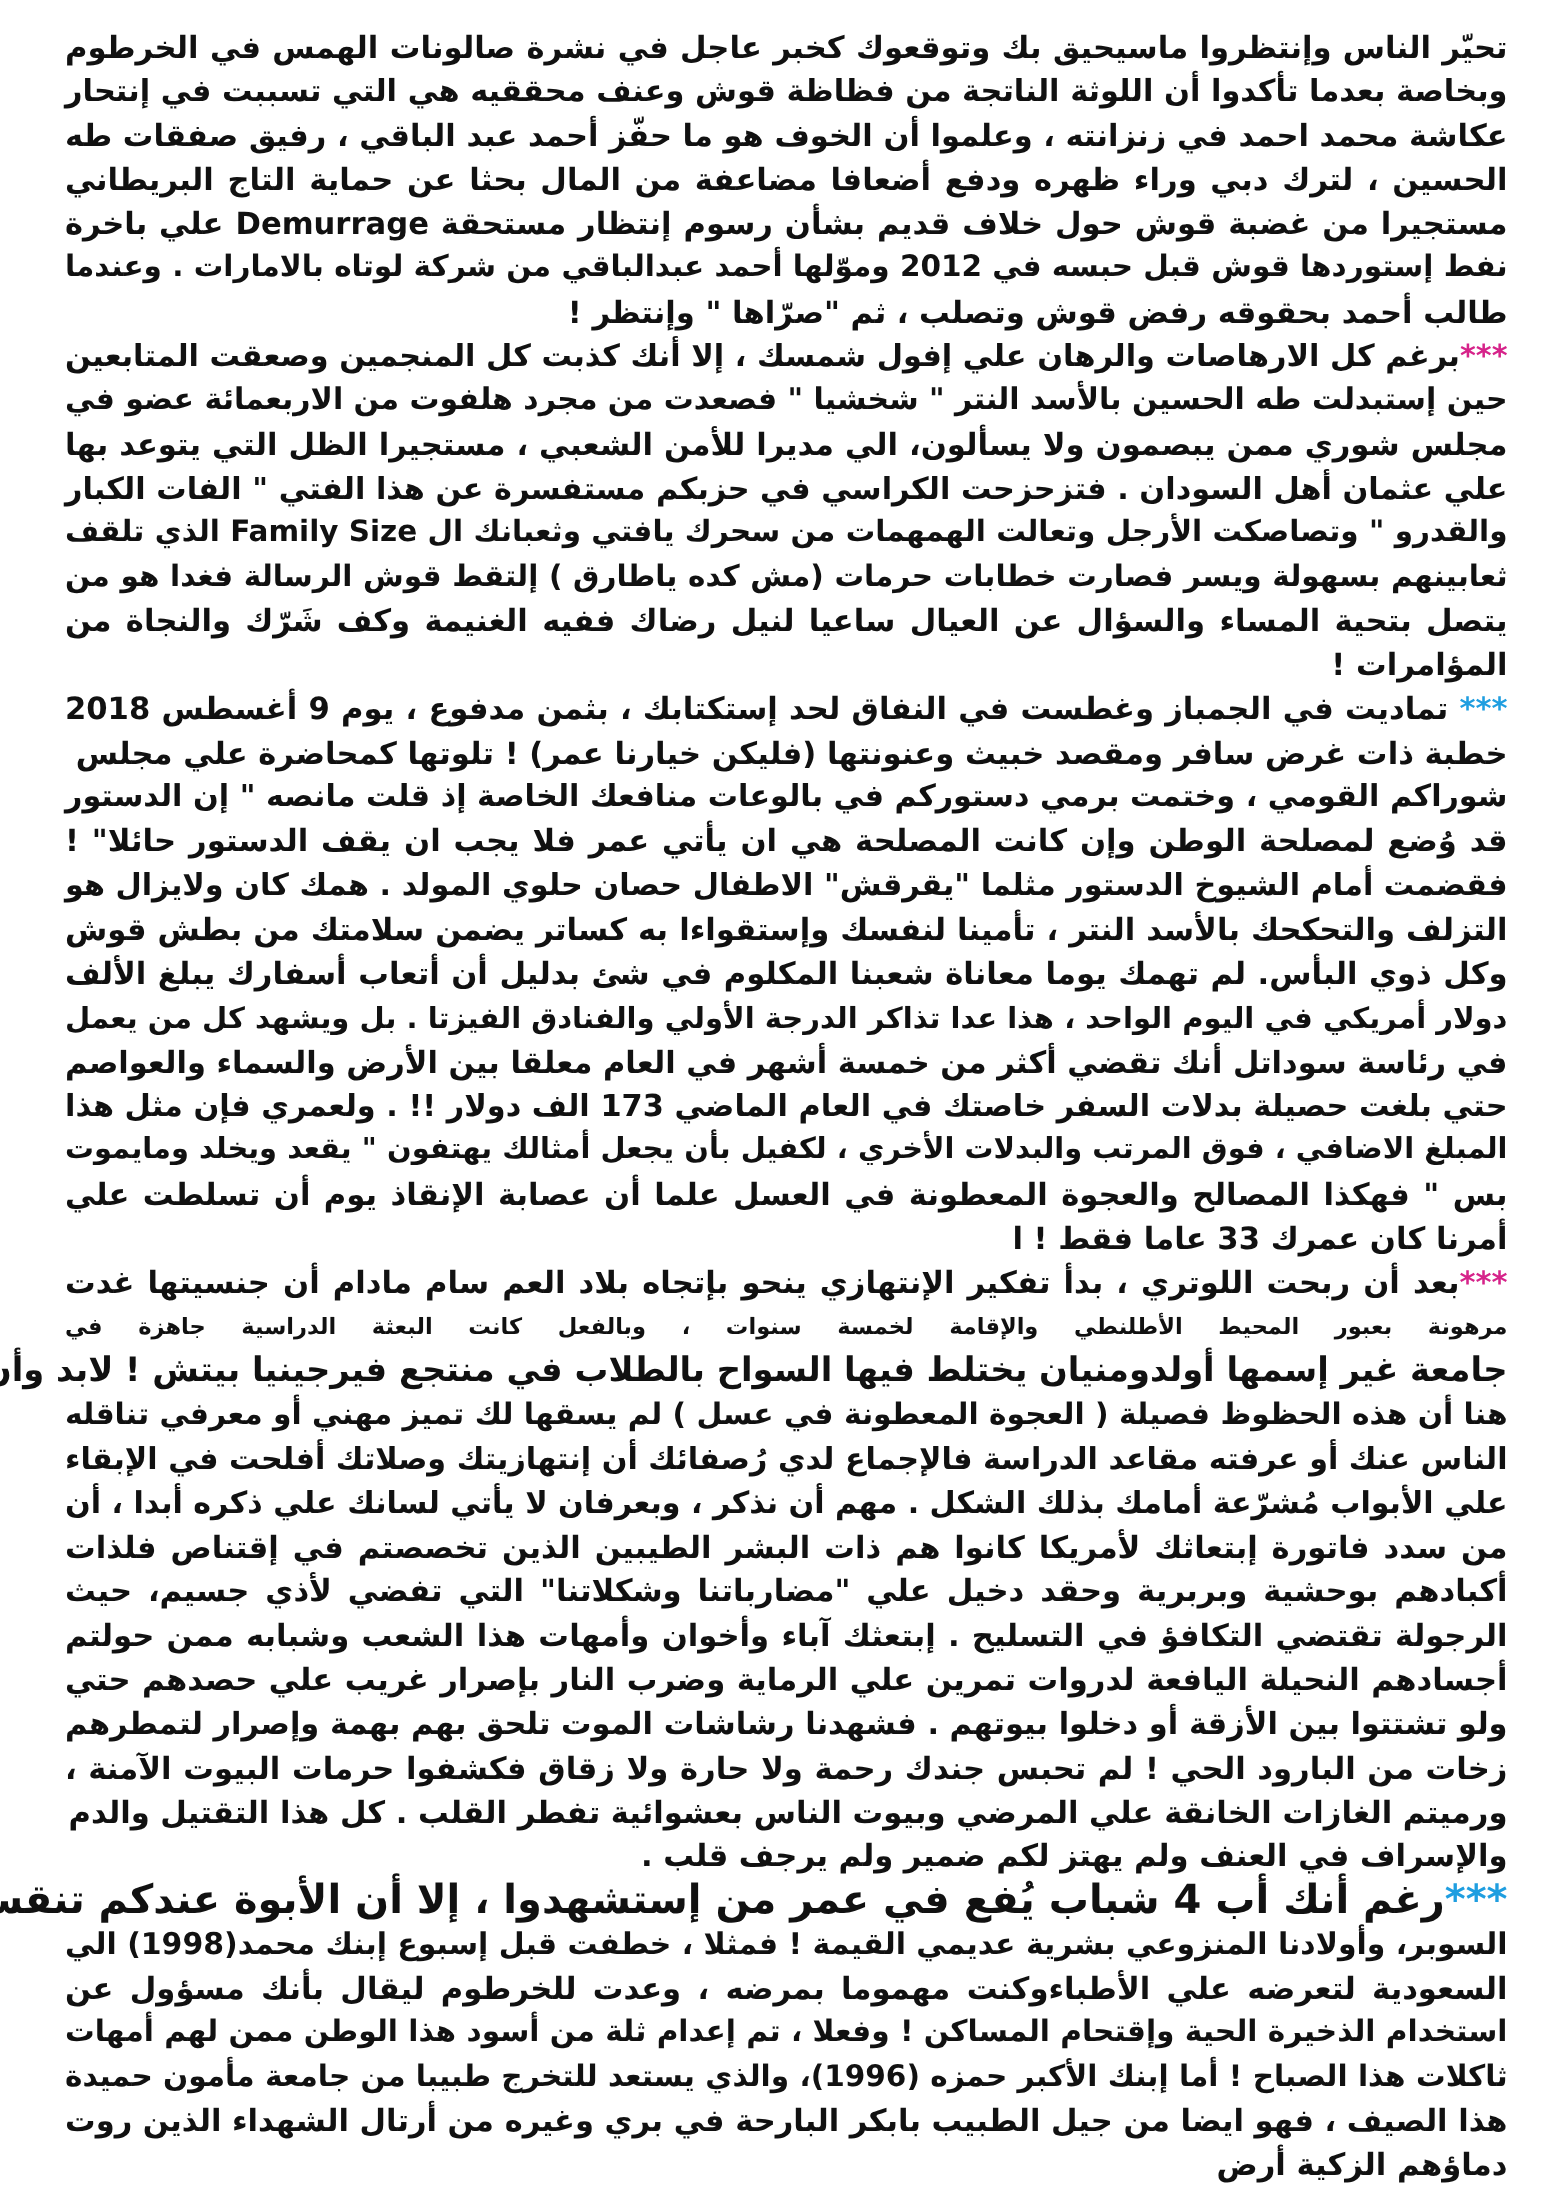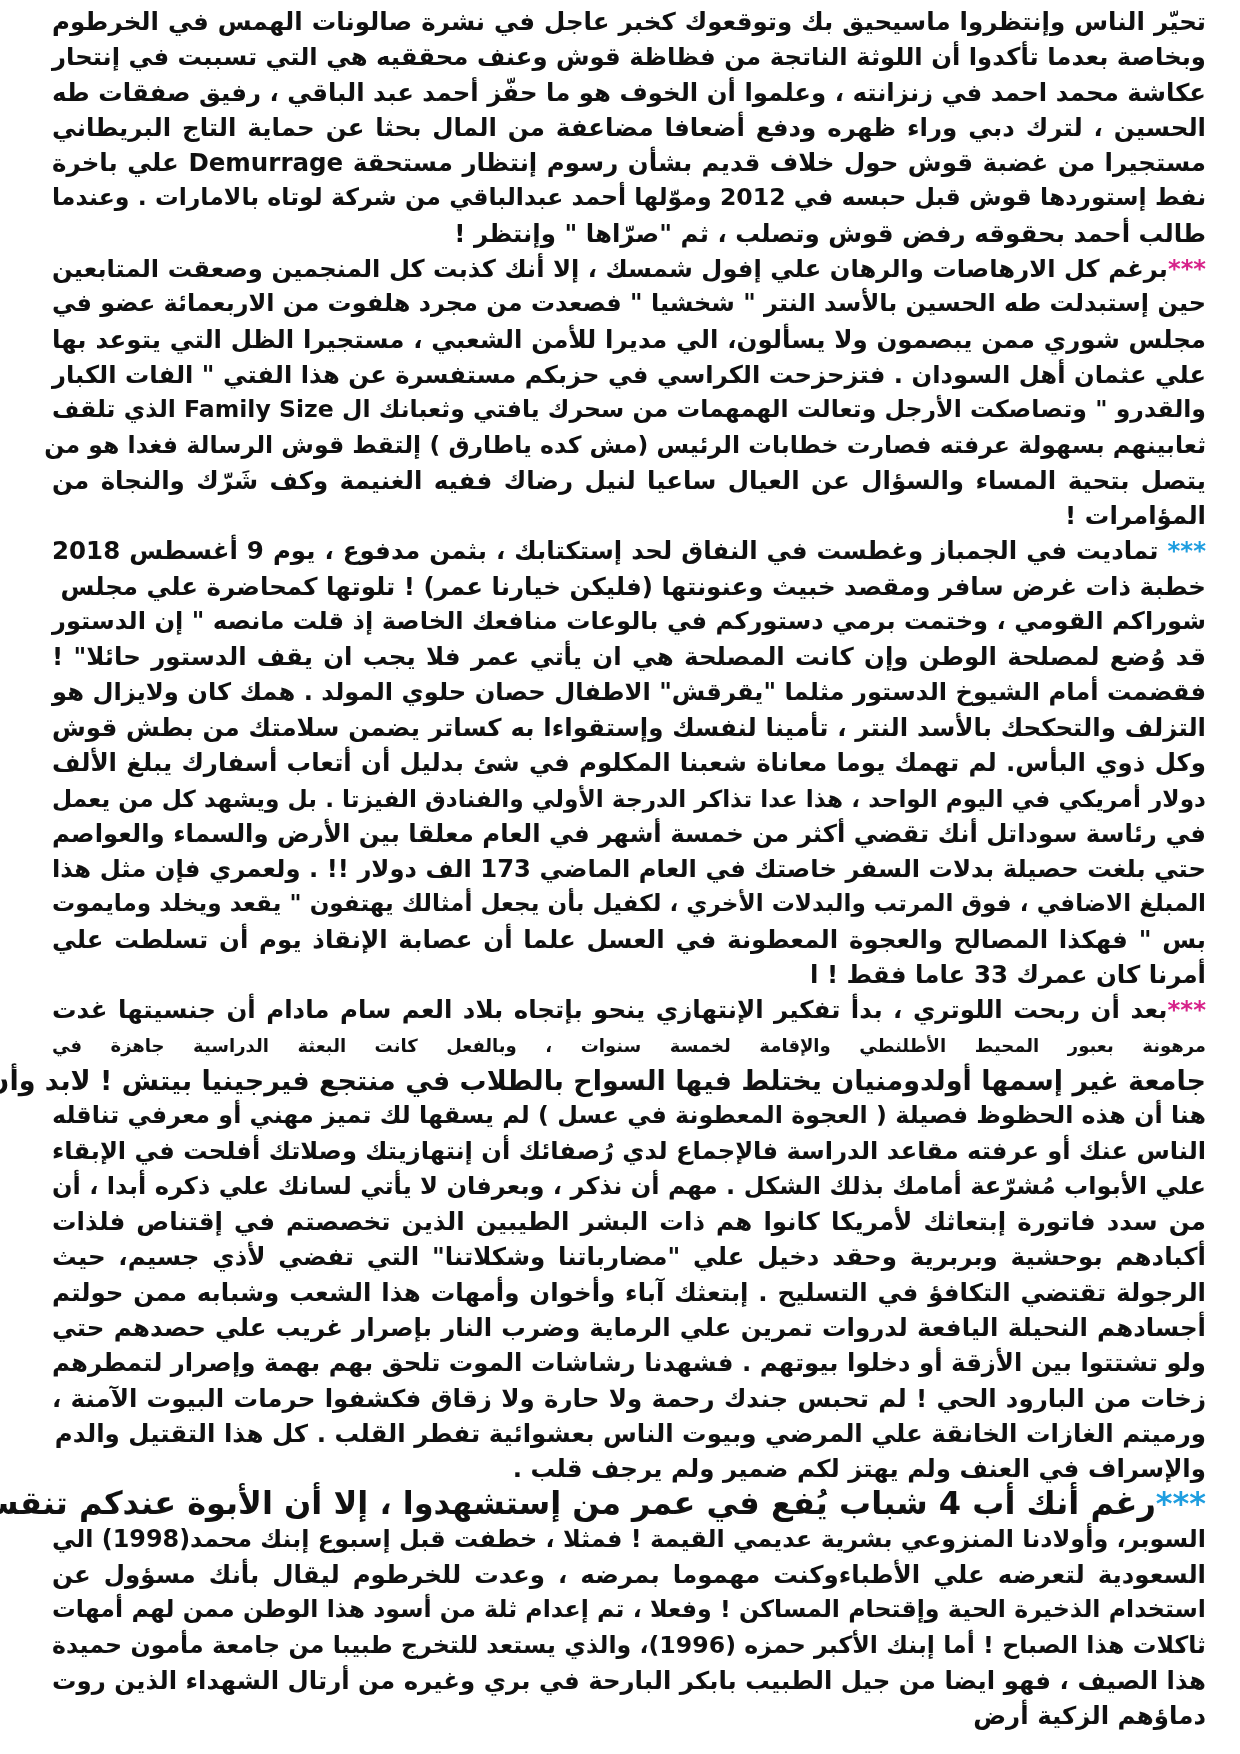--- a/index.html
+++ b/index.html
@@ -1,19 +1,19 @@
 <!DOCTYPE html>
 <html><head>
 <meta charset="utf-8">
 <style>
   html, body { margin: 0; padding: 0; background: #ffffff; }
   body { width: 1240px; height: 1754px; overflow: hidden; position: relative; }
   .page {
     position: absolute;
-    left: 52px; top: 4px; width: 1154px;
+    left: 52px; top: 20px; width: 1154px;
     direction: rtl;
     font-family: "DejaVu Sans", sans-serif;
     font-weight: bold;
     font-size: 24.5px;
     line-height: 35.3px;
     color: #111111;
     text-align: justify;
     text-align-last: right;
   }
   .line { display: block; white-space: nowrap; text-align: justify; text-align-last: justify; }
@@ -35,21 +35,21 @@
       <span class="line" style="display: block;"><span>مستجيرا من غضبة قوش حول خلاف قديم بشأن رسوم إنتظار مستحقة Demurrage علي باخرة</span></span>
       <span class="line" style="display: block; font-size: 23.6002px;"><span>نفط إستوردها قوش قبل حبسه في 2012 وموّلها أحمد عبدالباقي من شركة لوتاه بالامارات . وعندما</span></span>
       <span class="line last" style="display: block;"><span>طالب أحمد بحقوقه رفض قوش وتصلب ، ثم "صرّاها " وإنتظر !</span></span>
     </div>
     <div class="para">
       <span class="line" style="display: block; font-size: 24.2479px;"><span class="stars pink" style="color: rgb(214, 35, 138);">***</span><span>برغم كل الارهاصات والرهان علي إفول شمسك ، إلا أنك كذبت كل المنجمين وصعقت المتابعين</span></span>
       <span class="line" style="display: block; font-size: 23.9602px;"><span>حين إستبدلت طه الحسين بالأسد النتر " شخشيا " فصعدت من مجرد هلفوت من الاربعمائة عضو في</span></span>
       <span class="line" style="display: block;"><span>مجلس شوري ممن يبصمون ولا يسألون، الي مديرا للأمن الشعبي ، مستجيرا الظل التي يتوعد بها</span></span>
       <span class="line" style="display: block; font-size: 24.2687px;"><span>علي عثمان أهل السودان . فتزحزحت الكراسي في حزبكم مستفسرة عن هذا الفتي " الفات الكبار</span></span>
       <span class="line" style="display: block; font-size: 23.5608px;"><span>والقدرو " وتصاصكت الأرجل وتعالت الهمهمات من سحرك يافتي وثعبانك ال Family Size الذي تلقف</span></span>
-      <span class="line" style="display: block; font-size: 23.6002px;"><span>ثعابينهم بسهولة عرفته فصارت خطابات الرئيس (مش كده ياطارق ) إلتقط قوش الرسالة فغدا هو من</span></span>
+      <span class="line" style="display: block; font-size: 23.6002px;"><span>ثعابينهم بسهولة ويسر فصارت خطابات حرمات (مش كده ياطارق ) إلتقط قوش الرسالة فغدا هو من</span></span>
       <span class="line" style="display: block;"><span>يتصل بتحية المساء والسؤال عن العيال ساعيا لنيل رضاك ففيه الغنيمة وكف شَرّك والنجاة من</span></span>
       <span class="line last" style="display: block;"><span>المؤامرات !</span></span>
     </div>
     <div class="para">
       <span class="line" style="display: block;"><span class="stars blue" style="color: rgb(31, 158, 224);">***</span><span> تماديت في الجمباز وغطست في النفاق لحد إستكتابك ، بثمن مدفوع ، يوم 9 أغسطس 2018</span></span>
       <span class="line" style="display: block; margin-left: 32px;"><span>خطبة ذات غرض سافر ومقصد خبيث وعنونتها (فليكن خيارنا عمر) ! تلوتها كمحاضرة علي مجلس</span></span>
       <span class="line" style="display: block; font-size: 24.165px;"><span>شوراكم القومي ، وختمت برمي دستوركم في بالوعات منافعك الخاصة إذ قلت مانصه " إن الدستور</span></span>
       <span class="line" style="display: block;"><span>قد وُضع لمصلحة الوطن وإن كانت المصلحة هي ان يأتي عمر فلا يجب ان يقف الدستور حائلا" !</span></span>
       <span class="line" style="display: block; font-size: 24.2063px;"><span>فقضمت أمام الشيوخ الدستور مثلما "يقرقش" الاطفال حصان حلوي المولد . همك كان ولايزال هو</span></span>
       <span class="line" style="display: block;"><span>التزلف والتحكحك بالأسد النتر ، تأمينا لنفسك وإستقواءا به كساتر يضمن سلامتك من بطش قوش</span></span>

